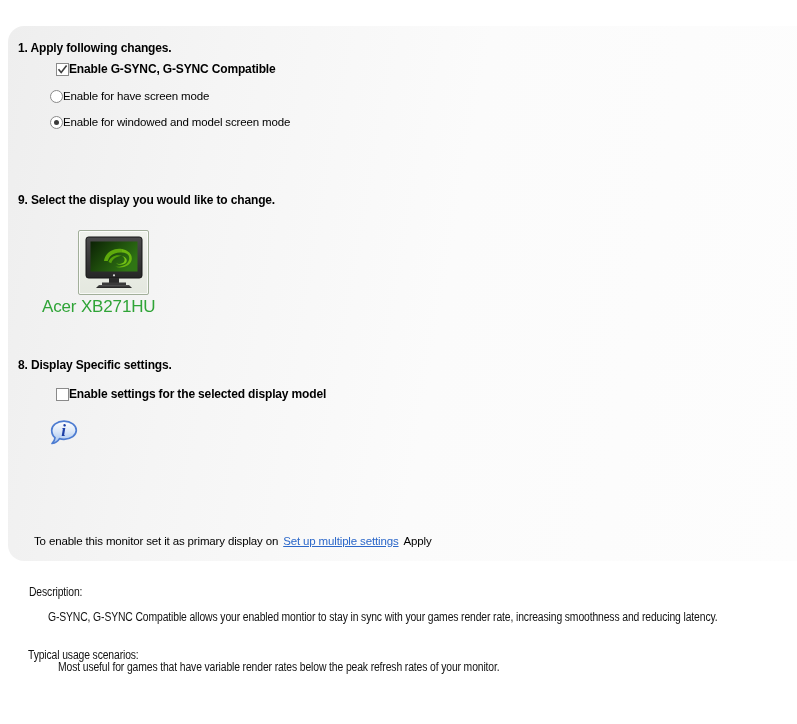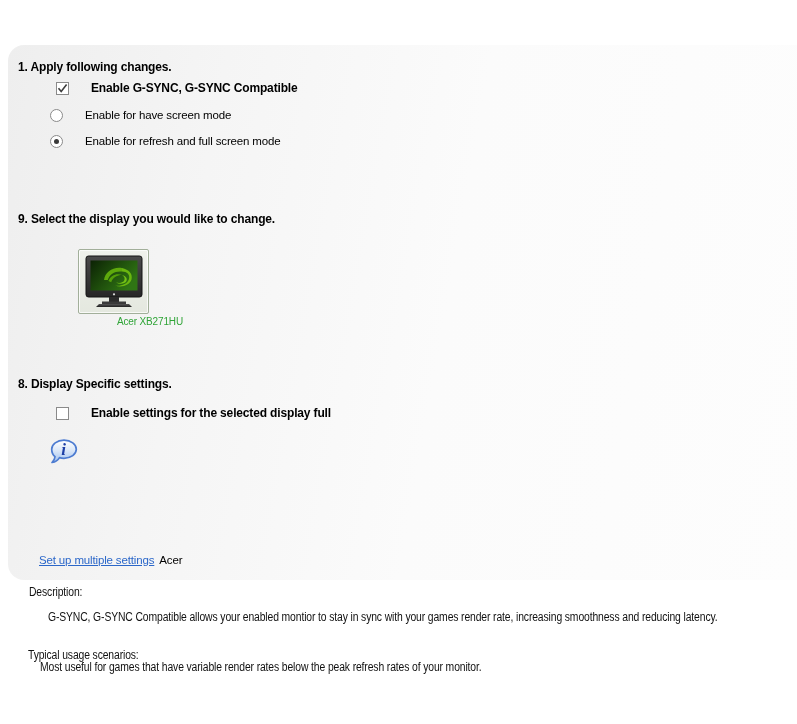--- a/index.html
+++ b/index.html
@@ -3,27 +3,27 @@
 <meta charset="utf-8">
 <style>
   html,body{margin:0;padding:0}
   body{
     width:797px;height:724px;position:relative;overflow:hidden;
     background:#ffffff;color:#000;
     font-family:"Liberation Sans",sans-serif;
     font-size:11.5px;letter-spacing:-0.15px;
   }
   .panel{
-    position:absolute;left:8px;top:45px;width:789px;height:535px;
+    position:absolute;left:8px;top:26px;width:789px;height:535px;
     border-radius:16px 0 0 16px;
     background:linear-gradient(100deg,#eeeeee 0%,#f5f5f5 25%,#fbfbfb 55%,#fdfdfd 100%);
   }
   .abs{position:absolute;white-space:nowrap}
   .heading{font-weight:bold;font-size:12px;color:#000}
-  .row{position:absolute;display:flex;align-items:center;gap:22px}
+  .row{position:absolute;display:flex;align-items:center;gap:0}
   .row .lbl{line-height:14px}
   .bold-lbl{font-weight:bold;font-size:12px}
   
   .cb{
     width:13px;height:13px;background:#fff;border:1px solid #8a8a8a;
     box-sizing:border-box;display:inline-flex;align-items:center;justify-content:center;
     flex:0 0 13px;
   }
   
   .rb{
@@ -36,22 +36,22 @@
   }
   
   .display-box{
     position:absolute;left:70px;top:204px;width:69px;height:63px;
     border:1px solid #a2af9a;border-radius:2px;
     background:linear-gradient(180deg,#f0f2ec 0%,#e4e8df 100%);
     box-shadow:inset 0 0 0 1px rgba(255,255,255,.75);
     display:flex;align-items:center;justify-content:center;
   }
   .display-name{
-    position:absolute;left:34px;top:271px;width:141px;text-align:right;
-    color:#2fa437;font-size:10px;
+    position:absolute;left:34px;top:271px;width:141px;text-align:left;
+    color:#2fa437;font-size:17px;
   }
   .info-text{font-size:11.5px}
   .footer-line{position:absolute;left:26px;top:509px;display:flex;align-items:center;white-space:nowrap;font-size:11.5px}
   .footer-line .gap{width:5px;display:inline-block}
   a.link{color:#2b67c9;text-decoration:underline;cursor:pointer}
   
   .desc{position:absolute;color:#111}
   .desc-inner{display:inline-block;transform:scaleX(0.83);transform-origin:0 50%;font-size:12.5px;white-space:nowrap}
 </style>
 </head>
@@ -70,21 +70,21 @@
     <span class="lbl bold-lbl">Enable G-SYNC, G-SYNC Compatible</span>
   </label>
 
   <label class="row" style="left:42px;top:63px">
     <span class="rb"></span>
     <span class="lbl">Enable for have screen mode</span>
   </label>
 
   <label class="row" style="left:42px;top:89px">
     <span class="rb selected"></span>
-    <span class="lbl">Enable for refresh and full screen mode</span>
+    <span class="lbl">Enable for windowed and model screen mode</span>
   </label>
 
   <div class="abs heading" style="left:10px;top:167px">9. Select the display you would like to change.</div>
 
   <div class="display-box">
     <span style="line-height:0">
       <svg width="60" height="54" viewBox="0 0 60 54" aria-hidden="true">
         <defs>
           <linearGradient id="bez" x1="0" y1="0" x2="0" y2="1">
             <stop offset="0" stop-color="#4b4b4b"></stop>
@@ -114,51 +114,52 @@
         <path d="M15 49 L45 49 L48 52 L12 52 Z" fill="url(#bas)"></path>
       </svg>
     </span>
   </div>
   <div class="display-name">Acer XB271HU</div>
 
   <div class="abs heading" style="left:10px;top:332px">8. Display Specific settings.</div>
 
   <label class="row" style="left:48px;top:361px">
     <span class="cb"></span>
-    <span class="lbl bold-lbl">Enable settings for the selected display full</span>
+    <span class="lbl bold-lbl">Enable settings for the selected display model</span>
   </label>
 
   <div class="row" style="left:41px;top:392px">
     <span style="line-height:0">
       <svg width="30" height="29" viewBox="0 0 30 27" aria-hidden="true">
         <defs>
           <linearGradient id="ib" x1="0" y1="0" x2="0" y2="1">
             <stop offset="0" stop-color="#ffffff"></stop>
             <stop offset="0.45" stop-color="#dce8f8"></stop>
             <stop offset="1" stop-color="#9fc0ee"></stop>
           </linearGradient>
         </defs>
         <path d="M15 2.2 C22 2.2 27.3 6.3 27.3 11.3 C27.3 16.3 22 20.3 15 20.3 C13.4 20.3 11.9 20.1 10.5 19.6 C9.2 21.8 6.6 23.9 3 24.5 C4.9 22.7 5.9 20.6 6 18.7 C3.8 16.9 2.7 14.2 2.7 11.3 C2.7 6.3 8 2.2 15 2.2 Z" fill="url(#ib)" stroke="#4d7cd1" stroke-width="1.7" stroke-linejoin="round"></path>
         <text x="14.5" y="16.6" text-anchor="middle" font-size="17" font-family="Liberation Serif, serif" font-weight="bold" font-style="italic" fill="#1d3fa6">i</text>
       </svg>
     </span>
   </div>
 
   <div class="footer-line">
+    <span>To enable this monitor set it as primary display on</span>
     <span class="gap"></span>
     <a class="link">Set up multiple settings</a>
     <span class="gap"></span>
-    <span>Acer</span>
+    <span>Apply</span>
   </div>
 </div>
 
 <div class="desc" style="left:29px;top:585px">
   <span class="desc-inner">Description:</span>
 </div>
 <div class="desc" style="left:48px;top:610px">
   <span class="desc-inner">G-SYNC, G-SYNC Compatible allows your enabled montior to stay in sync with your games render rate, increasing smoothness and reducing latency.</span>
 </div>
 <div class="desc" style="left:28px;top:648px">
   <span class="desc-inner">Typical usage scenarios:</span>
 </div>
-<div class="desc" style="left:40px;top:660px">
+<div class="desc" style="left:58px;top:660px">
   <span class="desc-inner">Most useful for games that have variable render rates below the peak refresh rates of your monitor.</span>
 </div>
 
 </body></html>

